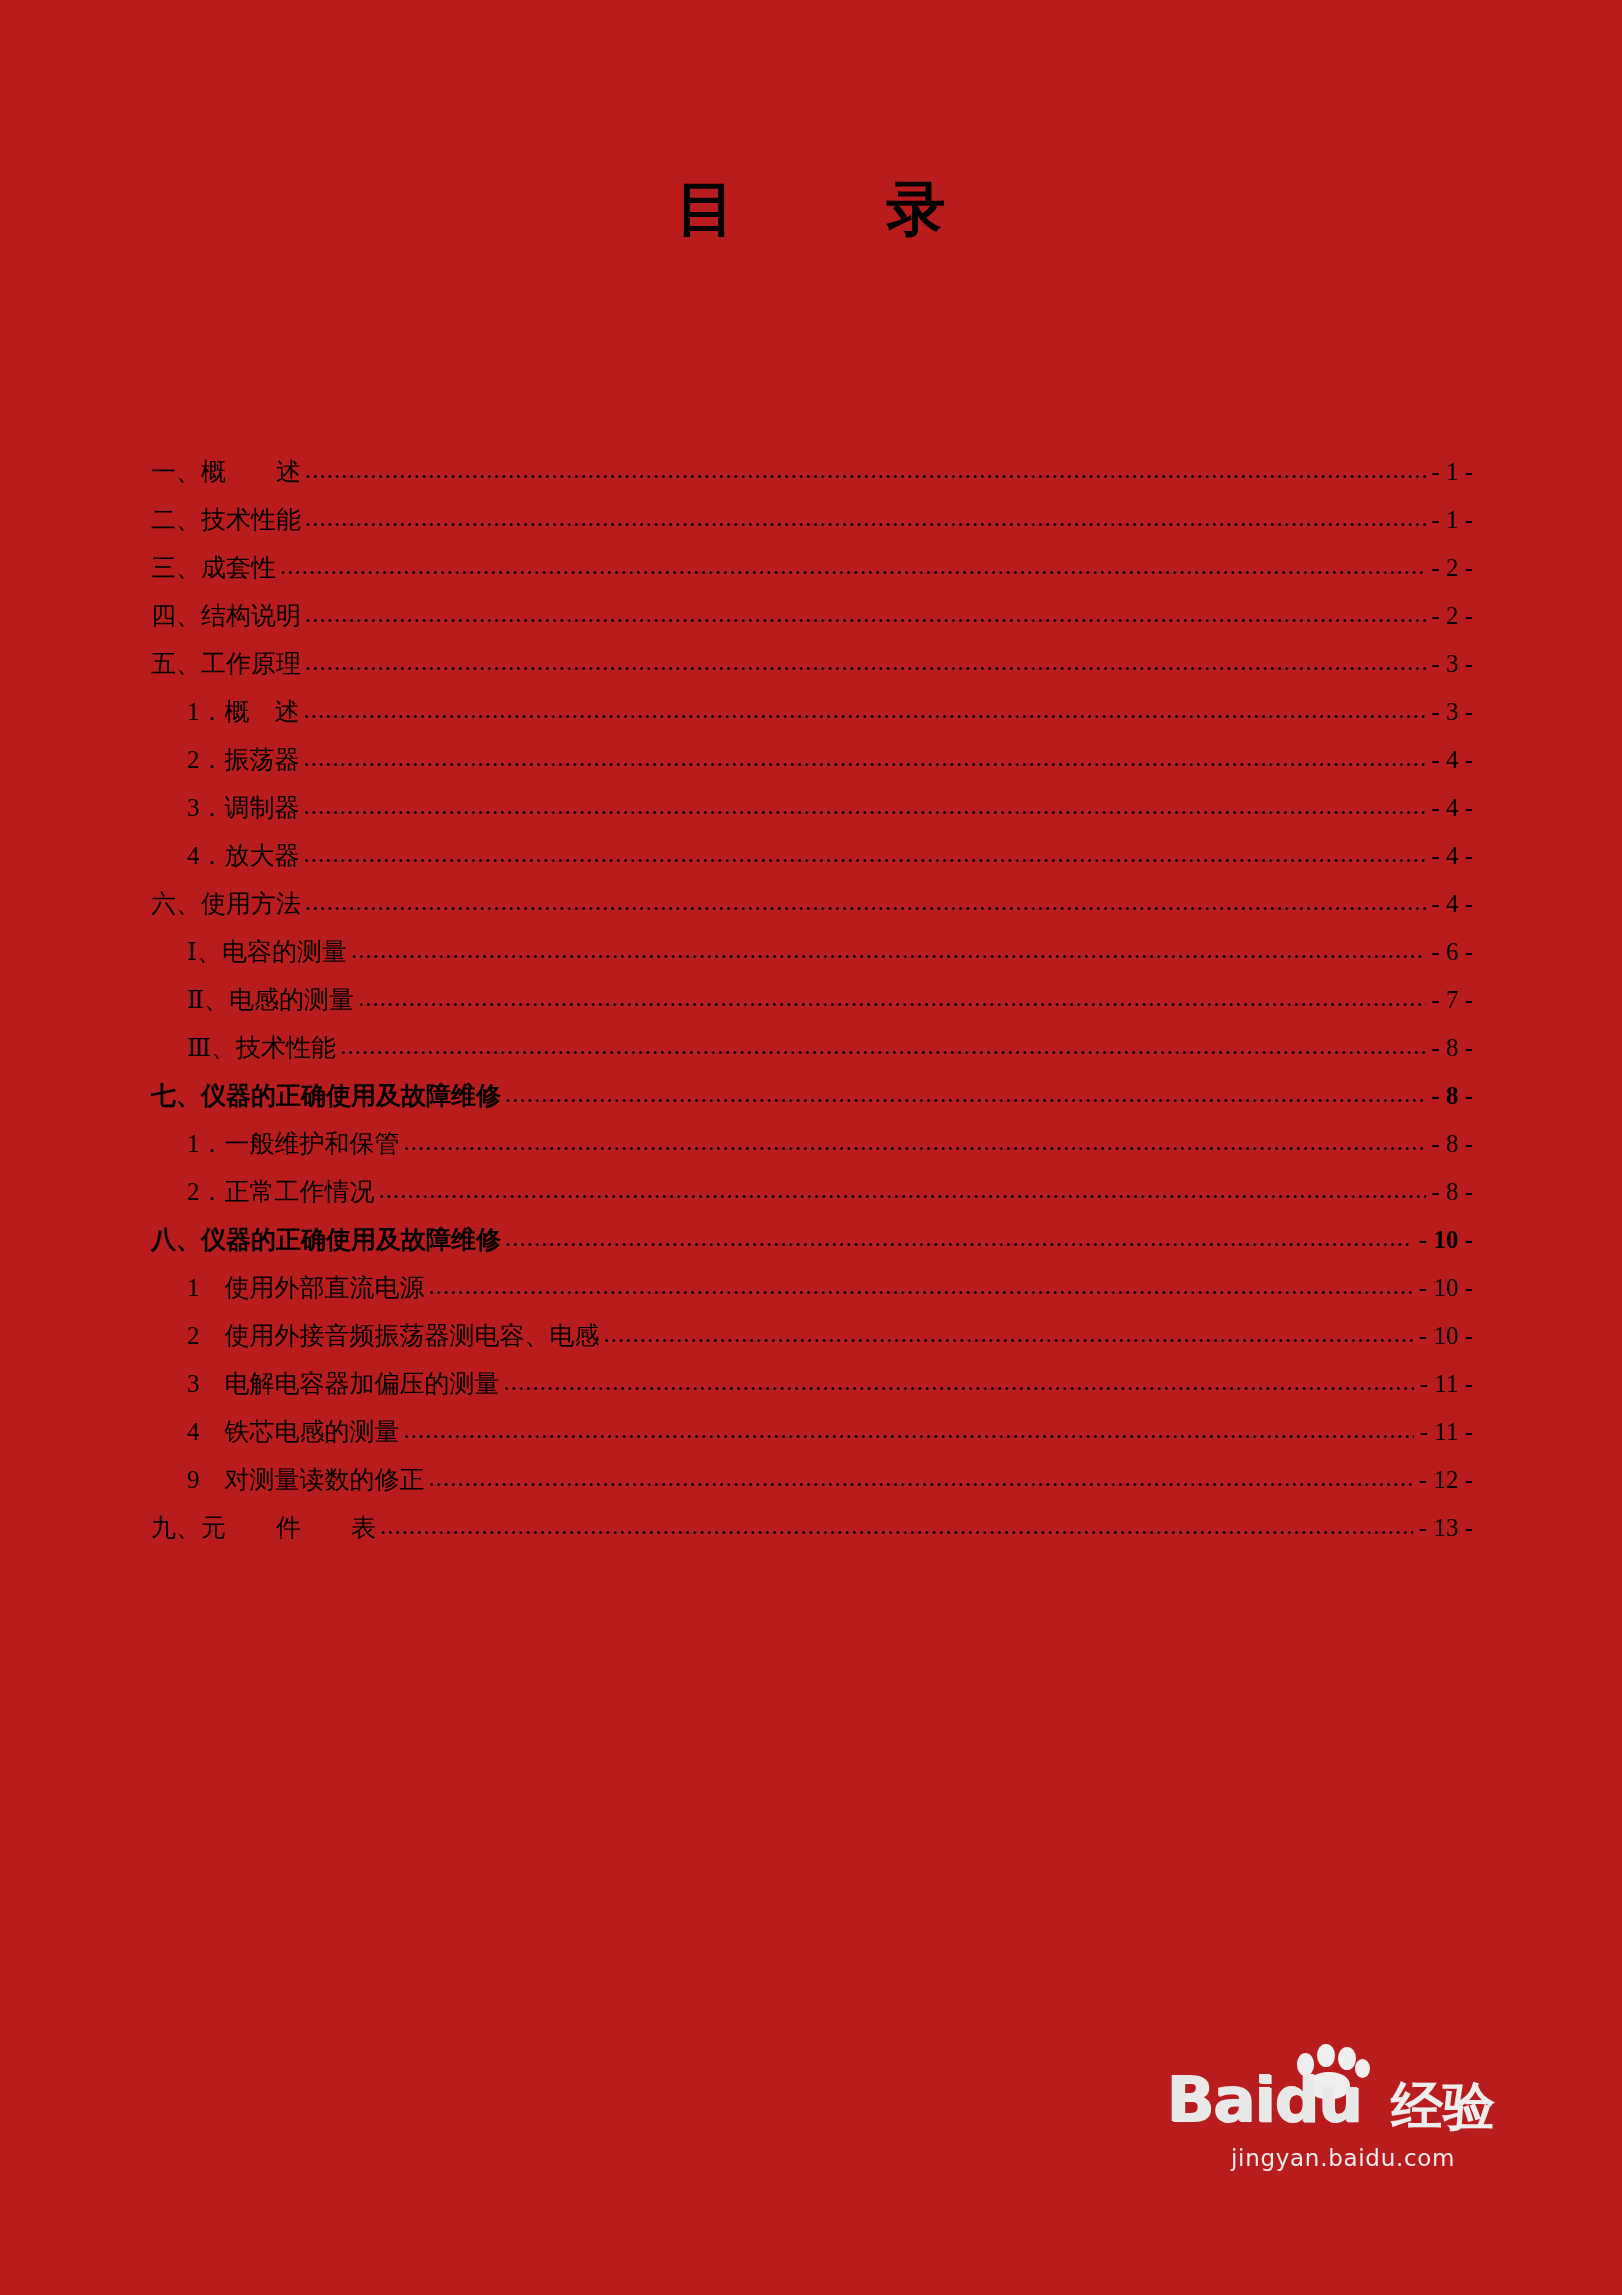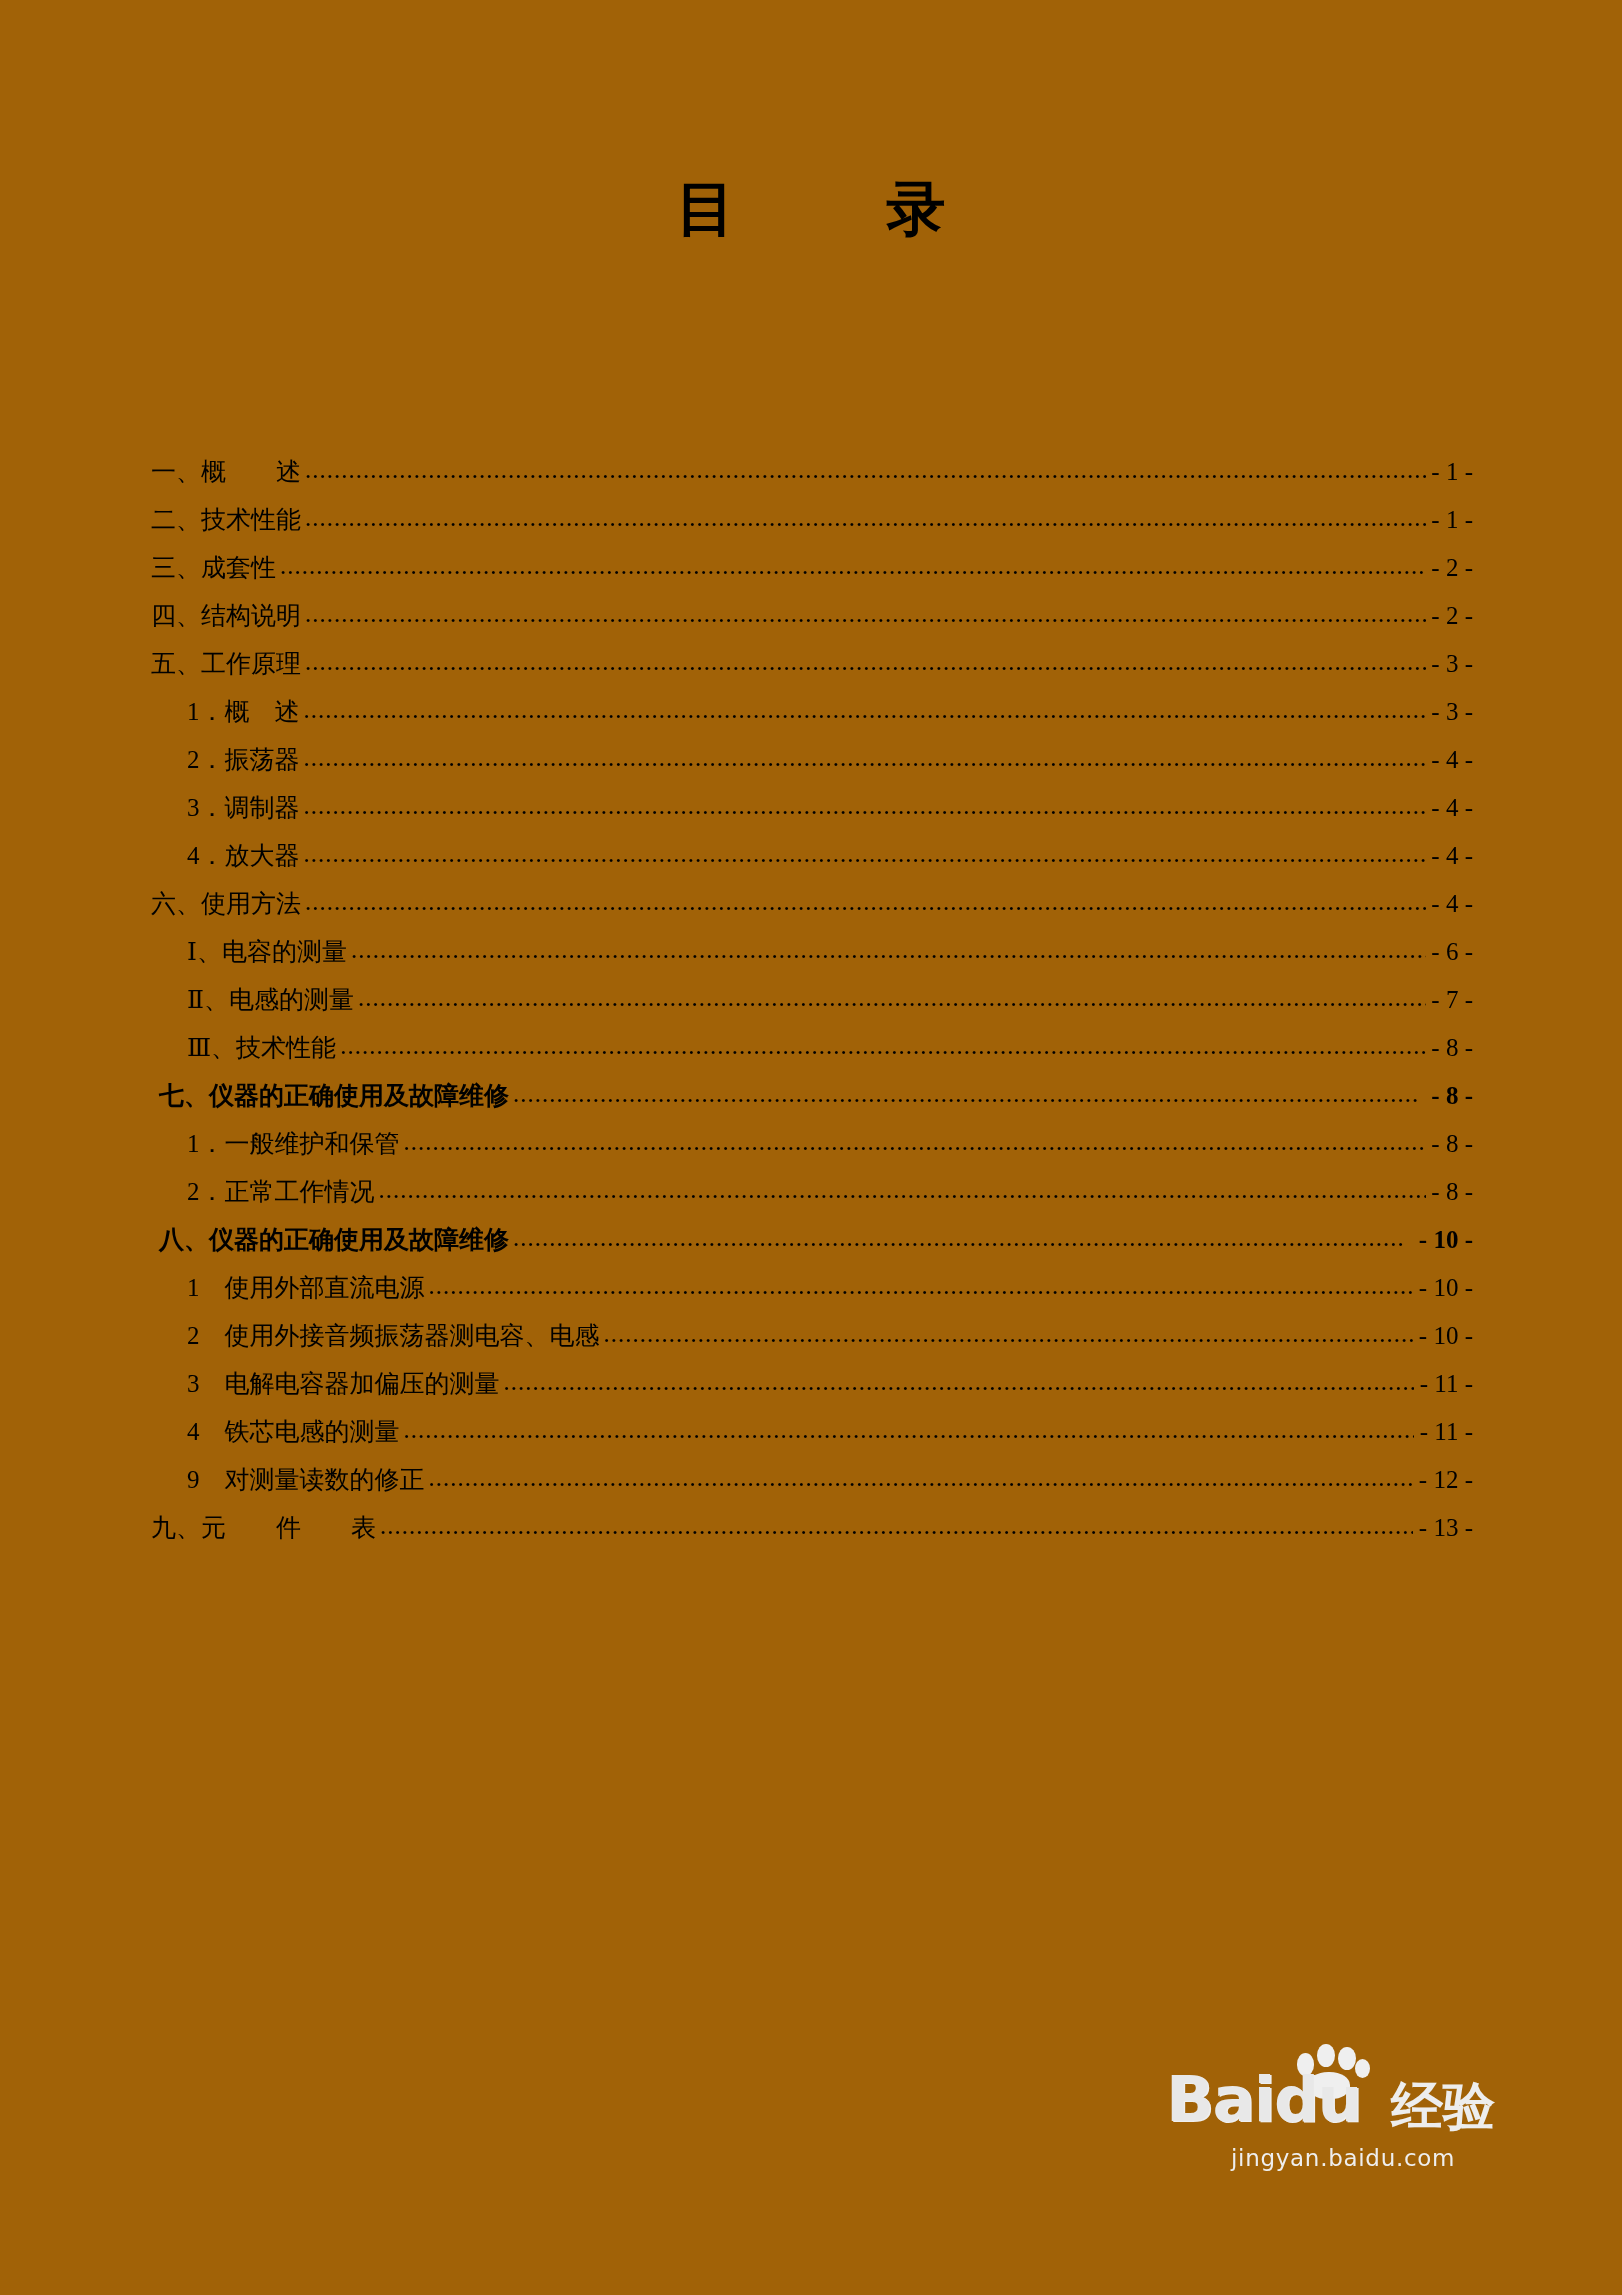--- a/index.html
+++ b/index.html
@@ -8,21 +8,21 @@
     background: #ffffff;
   }
   body {
     font-family: "Liberation Serif", "DejaVu Serif", serif;
     color: #000000;
   }
   .page {
     position: relative;
     width: 1623px;
     height: 2295px;
-    background: #a16207;
+    background: #b91c1c;
     overflow: hidden;
   }
   .doc-title {
     position: absolute;
     top: 170px;
     left: 0;
     width: 1623px;
     text-align: center;
     font-size: 59px;
     font-weight: bold;
@@ -44,21 +44,20 @@
     align-items: flex-end;
     font-size: 25px;
     line-height: 1.0;
     height: 48px;
     white-space: nowrap;
     font-family: "Liberation Serif", "DejaVu Serif", serif;
   }
   .toc-row.bold .label,
   .toc-row.bold .page-num {
     font-weight: bold;
-    margin-left: 8px;
   }
   .label {
     flex: 0 0 auto;
     padding-right: 4.1px;
   }
   .leader {
     flex: 1 1 auto;
     overflow: hidden;
     position: relative;
     height: 1em;

